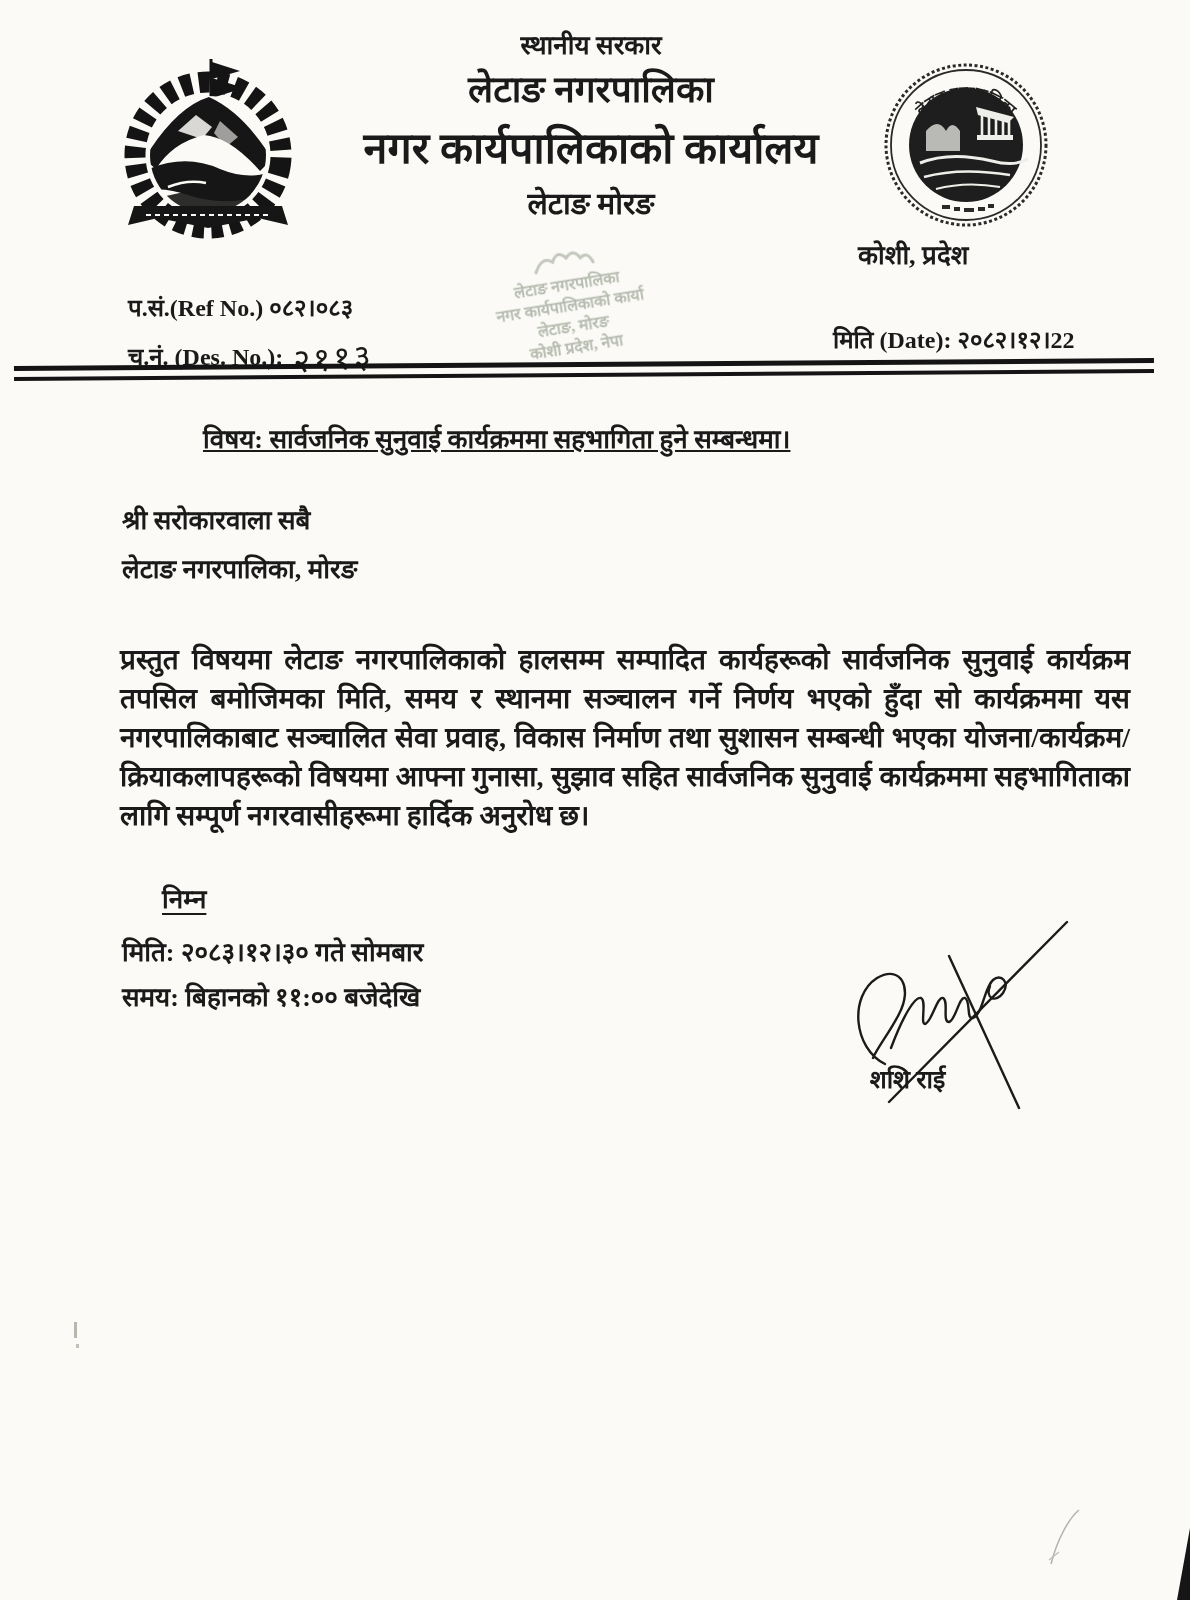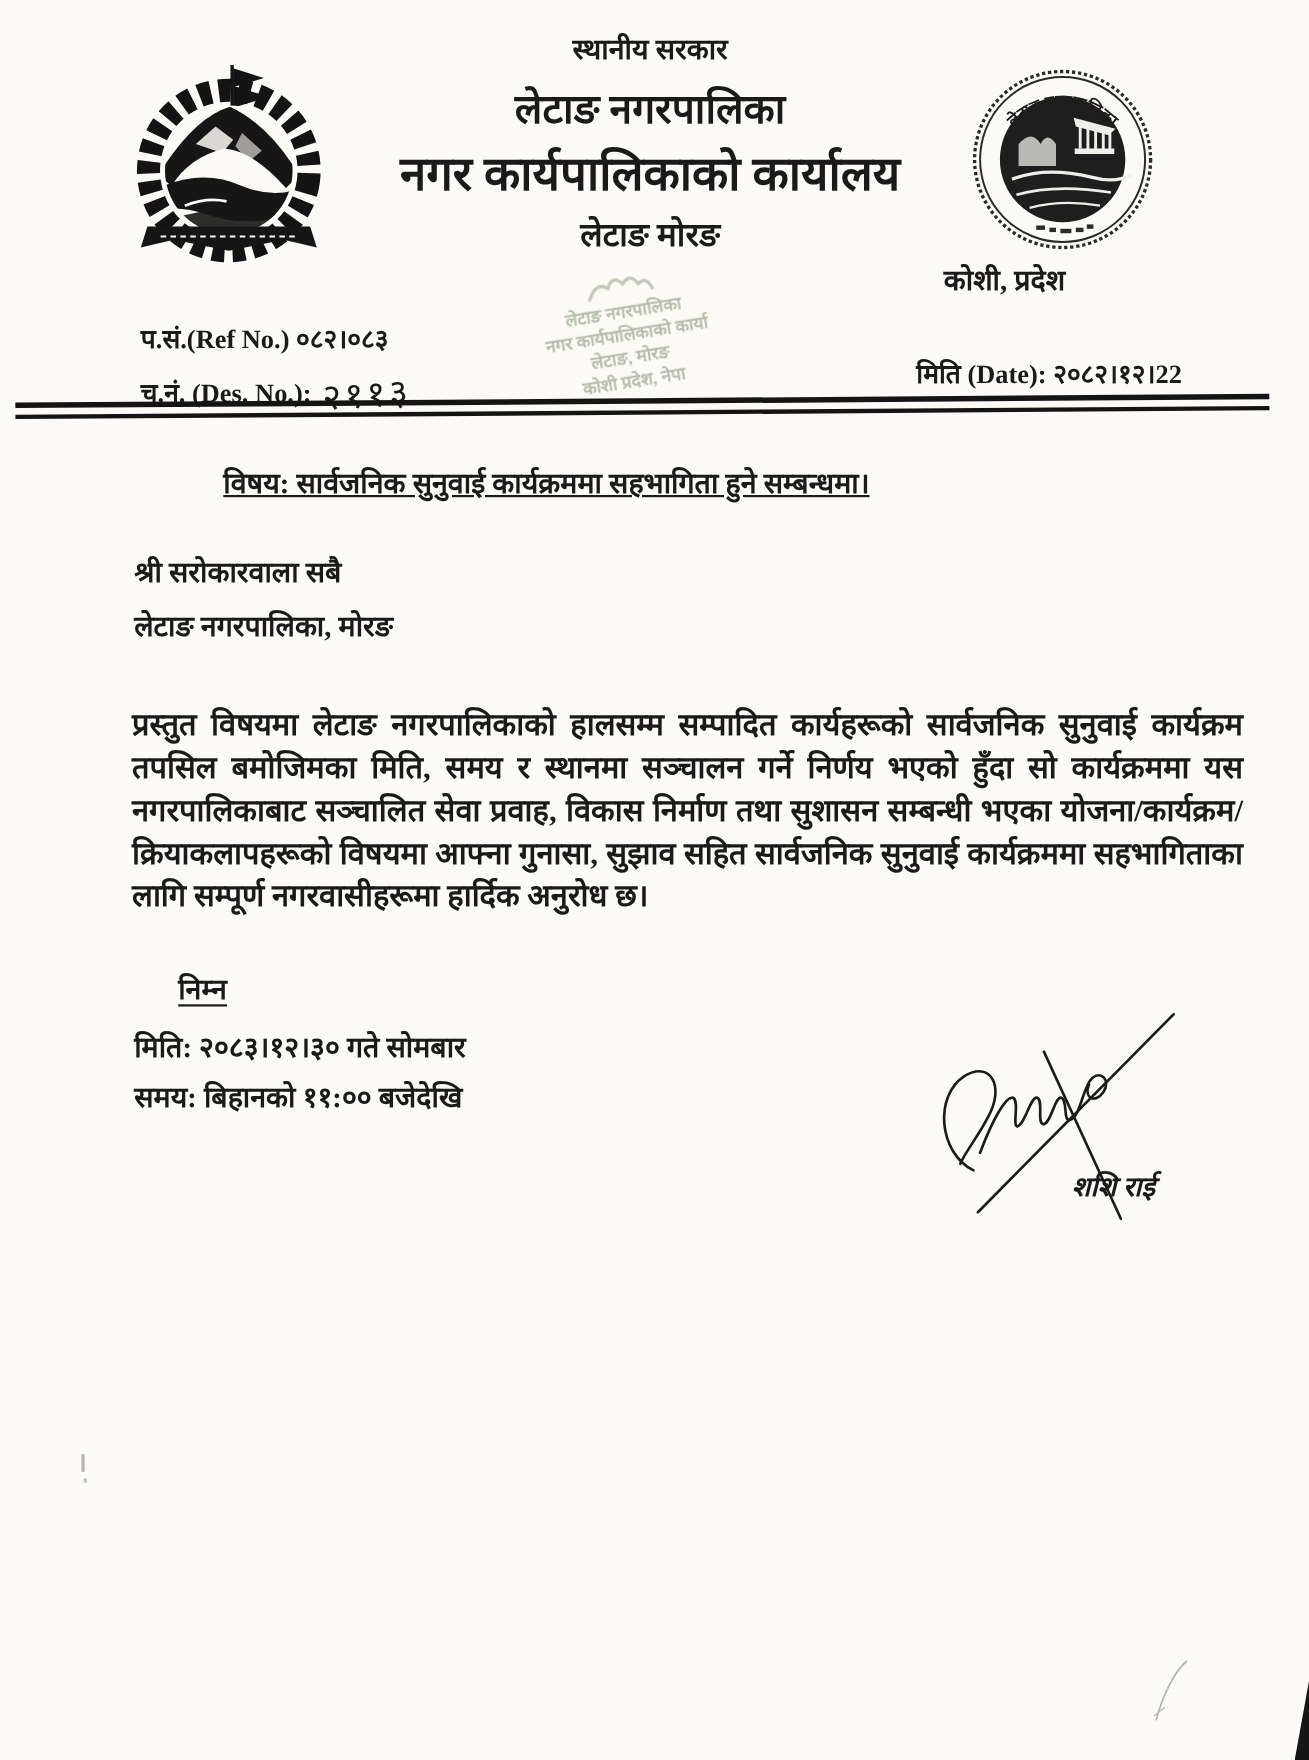--- a/index.html
+++ b/index.html
@@ -6,21 +6,21 @@
   .page {
     position:relative; width:1190px; height:1600px; margin:0 auto;
     background:#fbfaf6; overflow:hidden;
     font-family:"Liberation Serif","DejaVu Serif",serif;
     color:#1a1a1a;
   }
   .abs { position:absolute; }
 
   
   .hdr-center { left:310px; top:26px; width:562px; text-align:center; }
-  .hdr-top    { font-size:26px; font-weight:700; margin-bottom:10px; }
+  .hdr-top    { font-size:26px; font-weight:700; }
   .hdr-muni   { font-size:37px; font-weight:700; margin-bottom:4px; }
   .hdr-office { font-size:43px; font-weight:700; margin-bottom:6px; }
   .hdr-loc    { font-size:30px; font-weight:700; }
   .province   { left:858px; top:236px; width:190px; font-size:26px; font-weight:700; }
 
   
   .ref-line  { left:128px; top:290px; font-size:24px; font-weight:700; }
   .des-line  { left:128px; top:330px; font-size:24px; font-weight:700; }
   .des-hand  {
     display:inline-block; font-family:"DejaVu Sans",sans-serif; font-weight:400;
@@ -51,22 +51,22 @@
   .body-par {
     left:120px; top:640px; width:1010px;
     font-size:28px; font-weight:700; line-height:39px;
     text-align:justify;
   }
 
   .details { left:122px; top:880px; font-size:26px; font-weight:600; }
   .details-heading { font-weight:700; text-decoration:underline; text-underline-offset:5px; margin-bottom:14px;margin-left:40px; }
   .details div.row { line-height:45px; }
 
-  .sig-block { left:765px; top:1058px; width:285px; text-align:right;
-               font-size:25px; font-weight:600; line-height:44px;font-style:italic; }
+  .sig-block { left:765px; top:1058px; width:285px; text-align:center;
+               font-size:25px; font-weight:600; line-height:44px; }
 
   .sig-svg   { left:833px; top:896px; }
   .emblem    { left:108px; top:55px; }
   .seal      { left:880px; top:55px; }
 
   .pen-mark  { left:1045px; top:1502px; opacity:.65; }
   .edge-blob {
     left:1177px; top:1528px; width:13px; height:72px; background:#161616;
     clip-path:polygon(100% 0,100% 100%,0 100%,55% 45%);
   }

